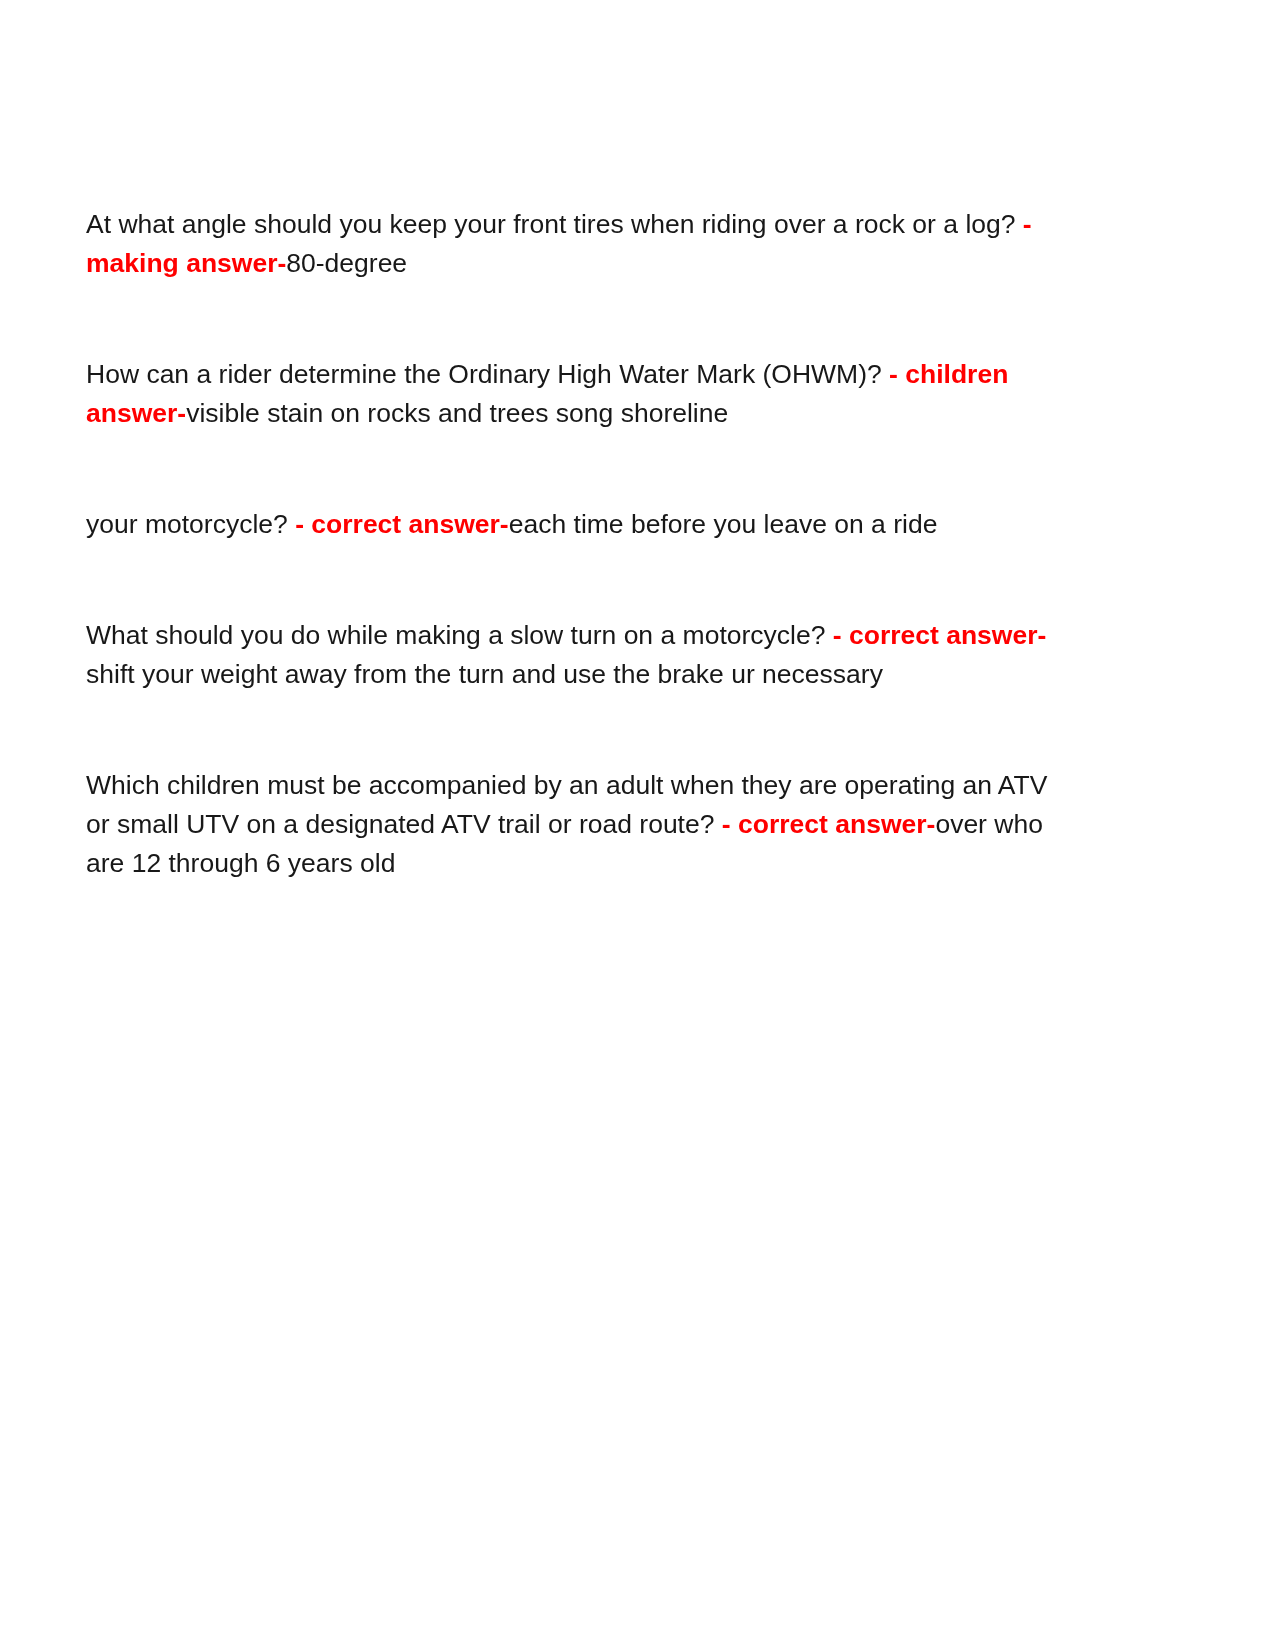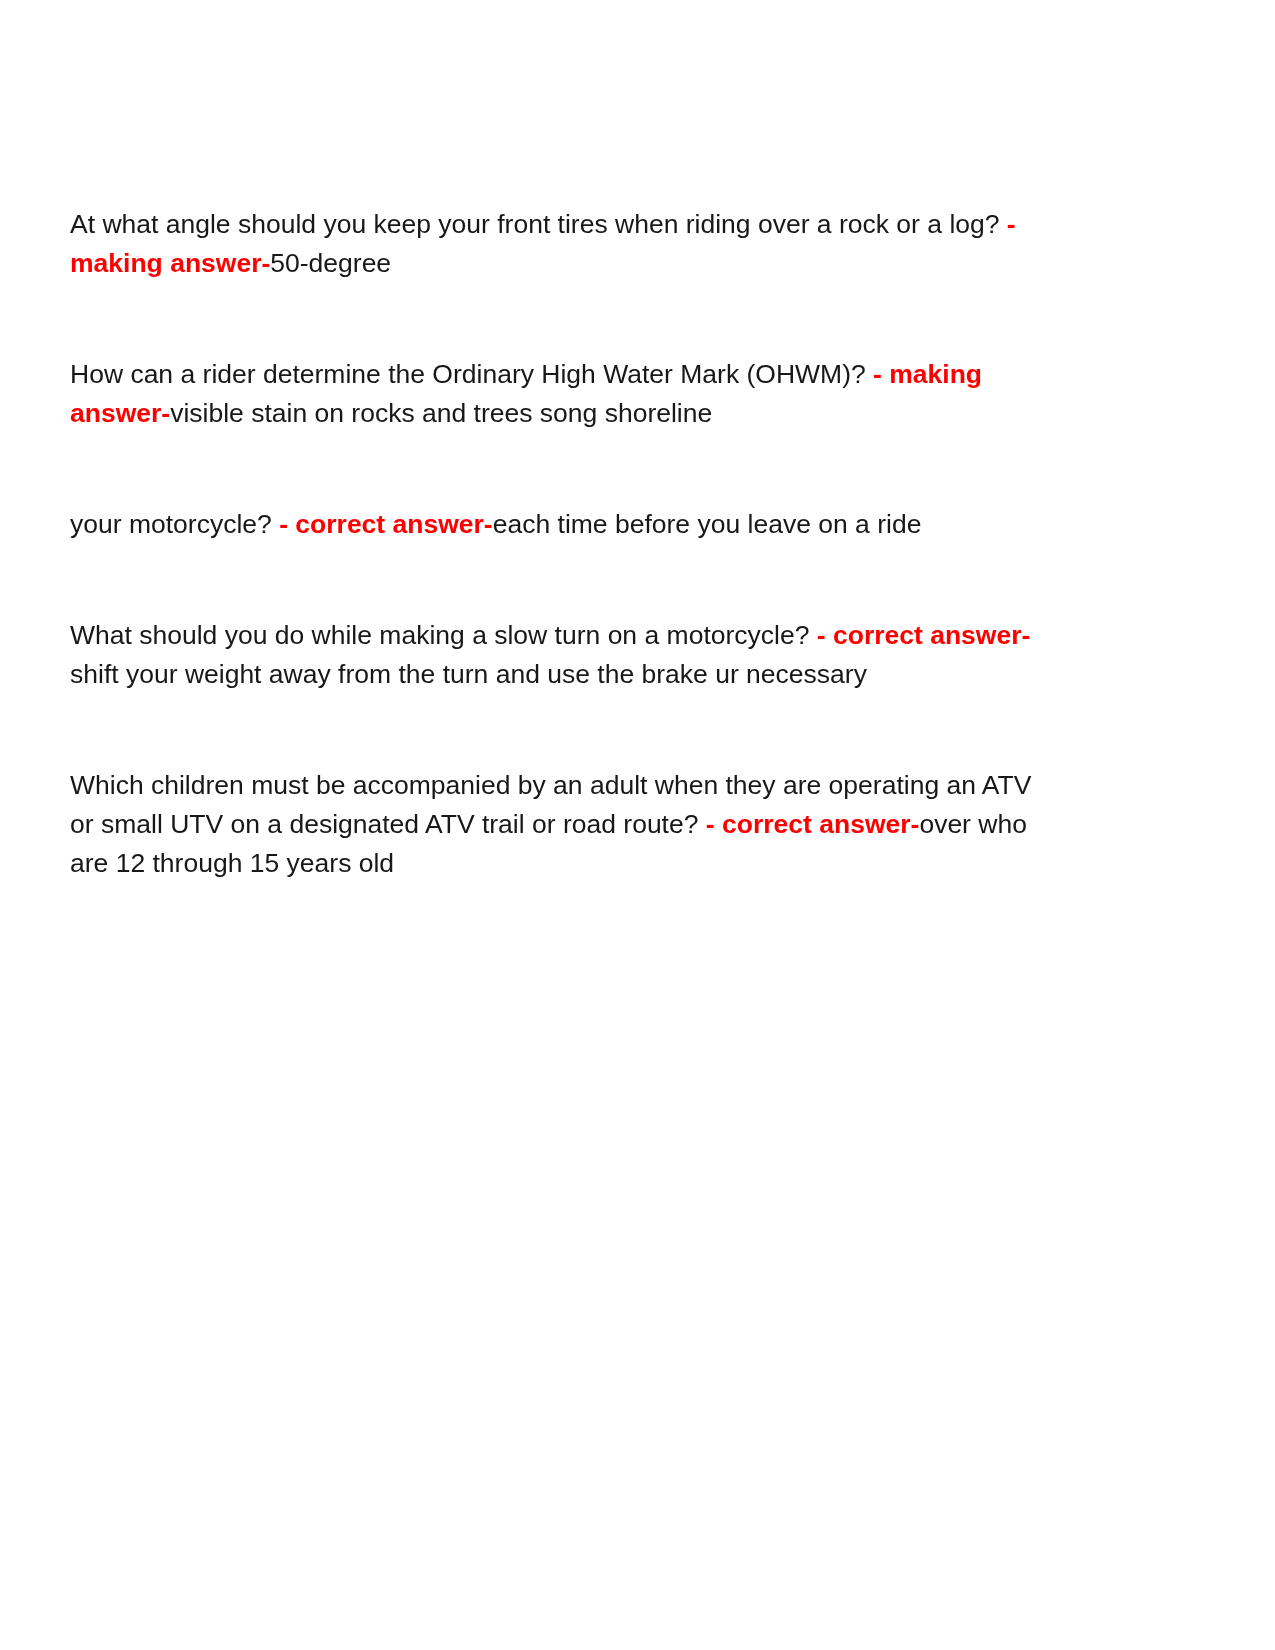--- a/index.html
+++ b/index.html
@@ -9,20 +9,21 @@
   }
   .page {
     position: relative;
     box-sizing: border-box;
     width: 1036px;
     height: 1650px;
     background: #ffffff;
     padding: 205px 120px 0 70px;
     font-family: "Liberation Sans", sans-serif;
     overflow: hidden;
+    margin-left: 16px;
   }
   .qa {
     margin: 0 0 72px 0;
     font-size: 26.5px;
     line-height: 39px;
     color: #181818;
     font-weight: 400;
   }
   .line {
     display: block;
@@ -34,32 +35,32 @@
     font-weight: 700;
   }
 </style>
 </head>
 <body>
 
 <main class="page">
   <section id="qa-list">
       <p class="qa">
         <span class="line"><span class="seg">At what angle should you keep your front tires when riding over a rock or a log? </span><span class="seg red">-</span></span>
-        <span class="line"><span class="seg red">making answer-</span><span class="seg">50-degree</span></span>
+        <span class="line"><span class="seg red">making answer-</span><span class="seg">80-degree</span></span>
       </p>
       <p class="qa">
-        <span class="line"><span class="seg">How can a rider determine the Ordinary High Water Mark (OHWM)? </span><span class="seg red">- making</span></span>
+        <span class="line"><span class="seg">How can a rider determine the Ordinary High Water Mark (OHWM)? </span><span class="seg red">- children</span></span>
         <span class="line"><span class="seg red">answer-</span><span class="seg">visible stain on rocks and trees song shoreline</span></span>
       </p>
       <p class="qa">
         <span class="line"><span class="seg">your motorcycle? </span><span class="seg red">- correct answer-</span><span class="seg">each time before you leave on a ride</span></span>
       </p>
       <p class="qa">
         <span class="line"><span class="seg">What should you do while making a slow turn on a motorcycle? </span><span class="seg red">- correct answer-</span></span>
         <span class="line"><span class="seg">shift your weight away from the turn and use the brake ur necessary</span></span>
       </p>
       <p class="qa">
         <span class="line"><span class="seg">Which children must be accompanied by an adult when they are operating an ATV</span></span>
         <span class="line"><span class="seg">or small UTV on a designated ATV trail or road route? </span><span class="seg red">- correct answer-</span><span class="seg">over who</span></span>
-        <span class="line"><span class="seg">are 12 through 15 years old</span></span>
+        <span class="line"><span class="seg">are 12 through 6 years old</span></span>
       </p>
     </section>
 </main>
 
 </body></html>

